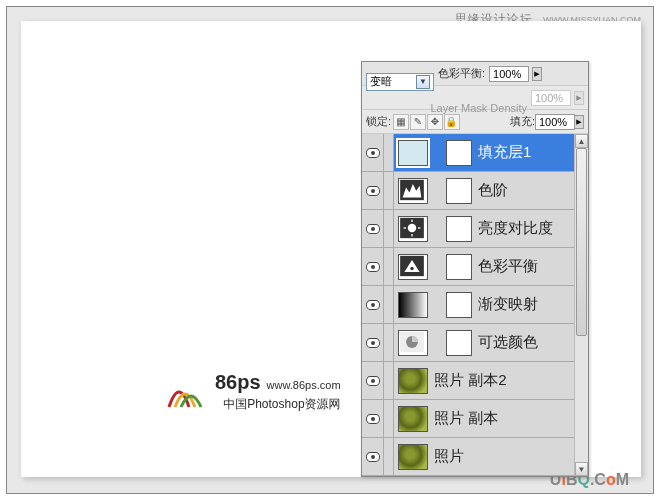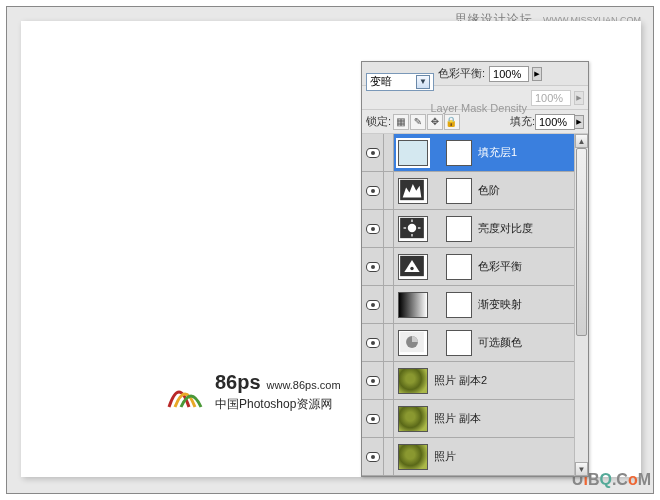--- a/index.html
+++ b/index.html
@@ -16,30 +16,30 @@
 }
 .photo-inner::before { content:""; position:absolute; inset:0;
   background:
     repeating-linear-gradient(45deg, rgba(139,90,30,0.3) 0px, transparent 3px, transparent 12px),
     repeating-linear-gradient(-30deg, rgba(180,120,40,0.25) 0px, transparent 4px, transparent 18px),
     radial-gradient(ellipse at 30% 20%, rgba(200,140,50,0.5) 0%, transparent 30%),
     radial-gradient(ellipse at 60% 40%, rgba(165,200,216,0.6) 0%, transparent 35%);
 }
 .branch { position:absolute; background:#3a2410; border-radius:2px; }
 .b4 { left:200px; top:40px; width:200px; height:2px; transform:rotate(25deg); }
-.watermark-logo { position: absolute; left: 140px; bottom: 62px; display: flex; align-items: center; gap: 8px; }
+.watermark-logo { position: absolute; left: 140px; bottom: 62px; display: flex; align-items: center; gap: 8px; text-align: right; }
 .logo-swoosh { width: 46px; height: 46px; position: relative; }
 .logo-swoosh svg { width: 100%; height: 100%; }
 .logo-text { display: flex; flex-direction: column; gap: 2px; }
 .logo-86ps { font-size: 20px; font-weight: bold; color: #2a2a2a; }
 .logo-url { font-size: 11px; color: #2a2a2a; }
 .logo-cn { font-size: 12px; color: #2a2a2a; }
 .top-text { position: absolute; right: 12px; top: 4px; font-size: 12px; color: #7a7a7a; letter-spacing: 1px; }
 .top-url { font-size: 9px; color: #999; margin-left: 6px; letter-spacing: 0; }
-.bottom-mark { position: absolute; right: 2px; bottom: 4px; font-size: 16px; font-weight: bold; }
+.bottom-mark { position: absolute; right: 24px; bottom: 4px; font-size: 16px; font-weight: bold; }
 .bottom-mark .u { color: #888; } .bottom-mark .i { color: #e63; } .bottom-mark .b { color: #888; } .bottom-mark .q { color: #5a9; } .bottom-mark .r { color: #888; }
 
 .layers-panel { position: absolute; right: 64px; top: 54px; width: 228px; background: #e8e8e8; border: 1px solid #888; box-shadow: 1px 1px 3px rgba(0,0,0,0.2); }
 .lp-row { display: flex; align-items: center; height: 24px; padding: 0 4px; border-bottom: 1px solid #ccc; gap: 4px; }
 .lp-row.top { background: #e4e4e4; }
 .blend-select { background: #fff; border: 1px solid #7a98b8; height: 18px; width: 68px; display: flex; align-items: center; justify-content: space-between; padding: 0 3px; font-size: 11px; margin-top: 16px; }
 .blend-arrow { width: 14px; height: 14px; background: linear-gradient(#f4f8ff,#cfe0f4); border: 1px solid #6a88a8; display: flex; align-items: center; justify-content: center; font-size: 8px; color: #345; }
 .lp-label { font-size: 11px; color: #333; }
 .lp-label.dim { color: #999; margin-top: 20px; }
 .pct-box { background: #fff; border: 1px solid #999; height: 16px; width: 40px; display: flex; align-items: center; padding: 0 3px; font-size: 11px; }
@@ -53,21 +53,21 @@
 .layer-item.selected .layer-name { color: #fff; }
 .vis-col { width: 22px; height: 100%; border-right: 1px solid #aaa; display: flex; align-items: center; justify-content: center; background: #d8d8d8; }
 .eye { width: 14px; height: 10px; border: 1px solid #444; border-radius: 60% / 100%; position: relative; background: #fff; }
 .eye::after { content:""; position:absolute; left:4px; top:2px; width:4px; height:4px; background:#444; border-radius:50%; }
 .spacer-col { width: 10px; height: 100%; border-right: 1px solid #aaa; background: #d8d8d8; }
 .thumb-wrap { display: flex; align-items: center; padding-left: 4px; gap: 4px; }
 .thumb { width: 30px; height: 26px; border: 1px solid #555; background: #fff; position: relative; }
 .thumb.sel { outline: 2px solid #fff; }
 .mask { width: 26px; height: 26px; border: 1px solid #555; background: #fff; }
 .link-ic { width: 10px; height: 26px; display: flex; align-items: center; justify-content: center; font-size: 9px; color: #333; }
-.layer-name { margin-left: 6px; font-size: 11px; color: #222; }
+.layer-name { margin-left: 6px; font-size: 15px; color: #222; }
 .adj-ic svg { width: 26px; height: 22px; }
 .th-fillblue { background: #d4e8f0; }
 .th-grad { background: linear-gradient(to right, #000, #fff); }
 .th-leaves { background: radial-gradient(circle at 40% 40%, #8a9830 20%, #5a6818 50%, #aab848 80%); }
 .scrollbar { position: absolute; right: 0; top: 0; bottom: 0; width: 14px; background: #e4e4e4; border-left: 1px solid #bbb; }
 .sb-btn { height: 14px; background: linear-gradient(#f8f8f8,#d8d8d8); border: 1px solid #aaa; display: flex; align-items: center; justify-content: center; font-size: 8px; color: #555; }
 .sb-track { position: absolute; top: 14px; bottom: 14px; left: 0; right: 0; }
 .sb-thumb { position: absolute; left: 1px; right: 1px; top: 0; height: 60%; background: linear-gradient(#f0f0f0,#d0d0d0); border: 1px solid #999; border-radius: 2px; }
 .layers-wrap { position: relative; }
 </style>

